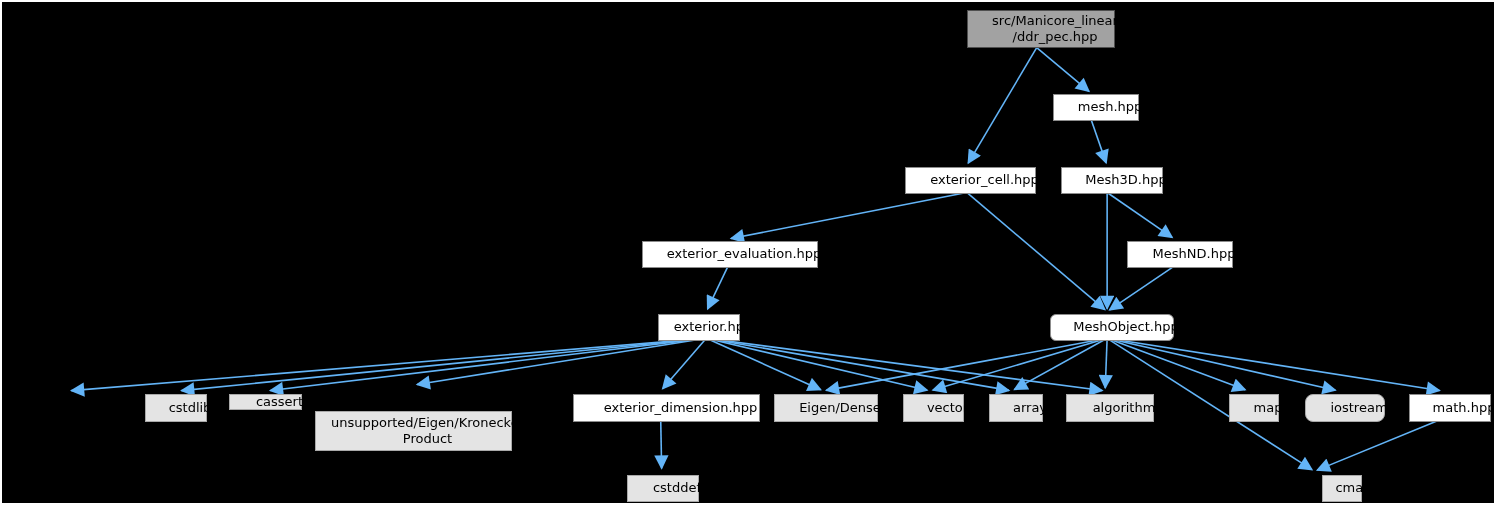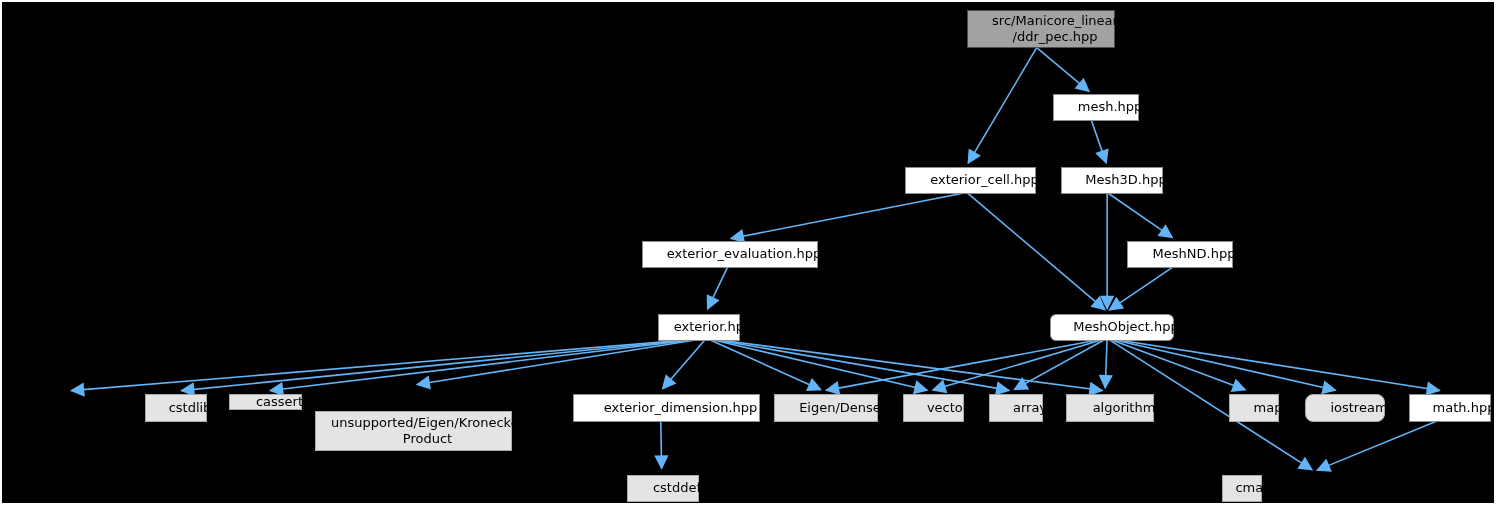--- a/index.html
+++ b/index.html
@@ -81,14 +81,14 @@
 Product</div>
     <div class="node file" style="left: 571px; top: 392px; width: 187px; height: 28px;">exterior_dimension.hpp</div>
     <div class="node system" style="left: 772px; top: 392px; width: 104px; height: 28px;">Eigen/Dense</div>
     <div class="node system" style="left: 901px; top: 392px; width: 61px; height: 28px;">vector</div>
     <div class="node system" style="left: 987px; top: 392px; width: 54px; height: 28px;">array</div>
     <div class="node system" style="left: 1064px; top: 392px; width: 88px; height: 28px;">algorithm</div>
     <div class="node system" style="left: 1227px; top: 392px; width: 50px; height: 28px;">map</div>
     <div class="node system" style="left: 1303px; top: 392px; width: 80px; height: 28px; border-radius: 8px;">iostream</div>
     <div class="node file" style="left: 1407px; top: 392px; width: 82px; height: 28px;">math.hpp</div>
     <div class="node system" style="left: 625px; top: 473px; width: 72px; height: 27px;">cstddef</div>
-    <div class="node system" style="left: 1220px; top: 473px; width: 40px; height: 27px;">cmath</div>
+    <div class="node system" style="left: 1320px; top: 473px; width: 40px; height: 27px;">cmath</div>
   </div>
 
 </body></html>

